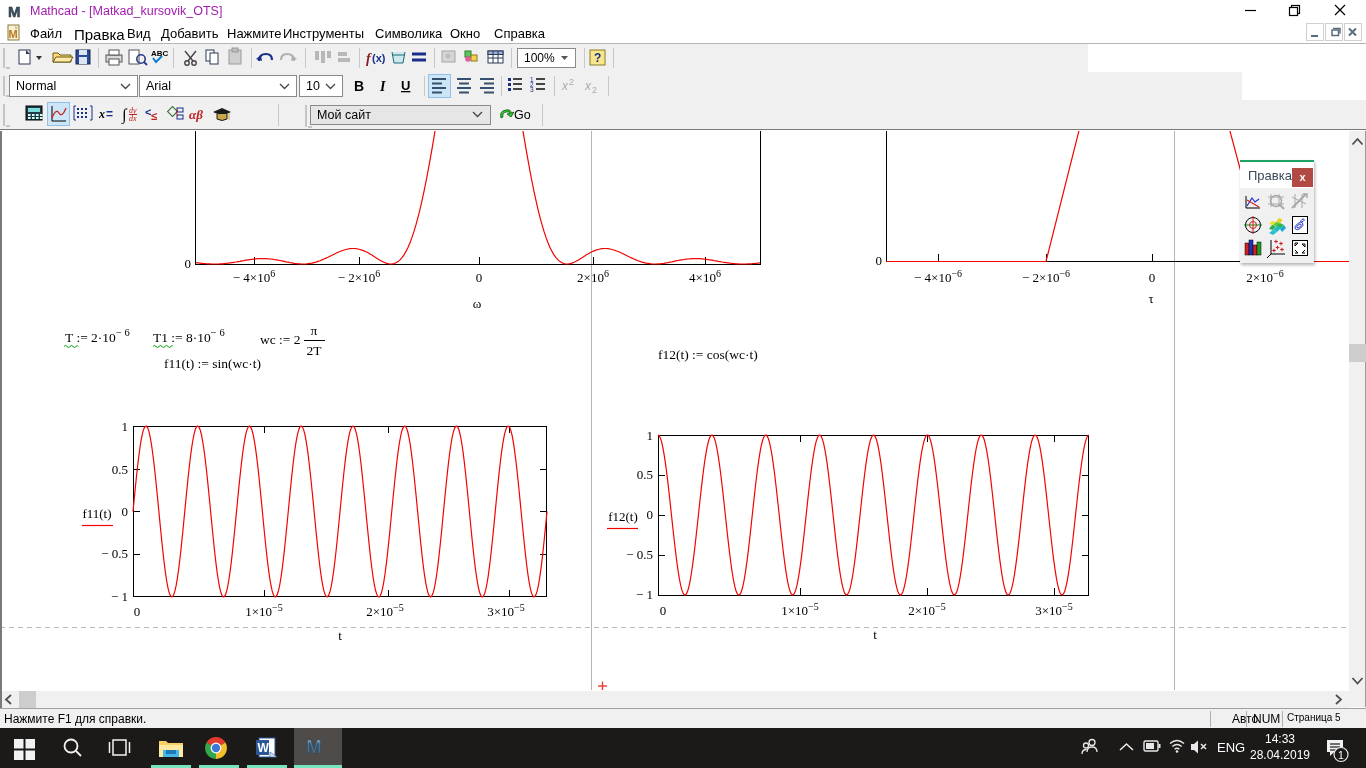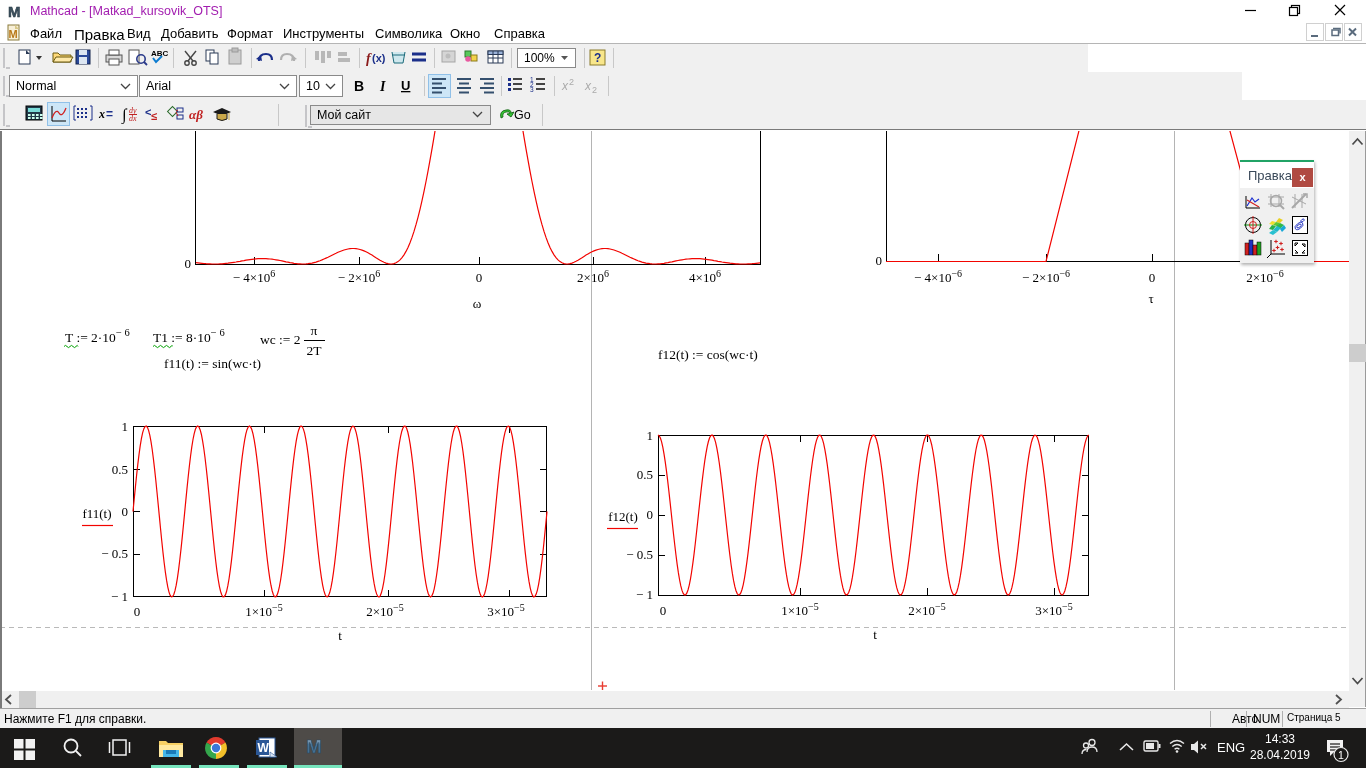--- a/index.html
+++ b/index.html
@@ -27,21 +27,21 @@
 <div class="abs" style="left:0;top:22px;width:1366px;height:22px;background:#fff;border-bottom:1px solid #b5b5b5">
   <svg class="abs" width="20" height="18" style="left:5px;top:2px">
       <rect x="3" y="1" width="11" height="15" fill="#f8f0d8" stroke="#8a7a3a"></rect>
       <path d="M10 1 l4 4 l-4 0 z" fill="#d8c888"></path>
       <text x="3.5" y="14" font-size="11" font-weight="bold" fill="#b87818" font-family="Liberation Sans">M</text>
     </svg>
   <span class="abs" style="left:30px;top:4px;font-size:13px">Файл</span>
   <span class="abs" style="left:74px;top:4px;font-size:15px">Правка</span>
   <span class="abs" style="left:127px;top:4px;font-size:13px">Вид</span>
   <span class="abs" style="left:161px;top:4px;font-size:13px">Добавить</span>
-  <span class="abs" style="left:227px;top:4px;font-size:13px">Формат</span>
+  <span class="abs" style="left:227px;top:4px;font-size:13px">Нажмите</span>
   <span class="abs" style="left:283px;top:4px;font-size:13px">Инструменты</span>
   <span class="abs" style="left:375px;top:4px;font-size:13px">Символика</span>
   <span class="abs" style="left:450px;top:4px;font-size:13px">Окно</span>
   <span class="abs" style="left:494px;top:4px;font-size:13px">Справка</span>
   <svg class="abs" width="60" height="20" style="left:1306px;top:1px">
     <g fill="#fff" stroke="#d0d0d0">
         <rect x="0.5" y="0.5" width="17" height="17"></rect>
         <rect x="19.5" y="0.5" width="17" height="17"></rect>
         <rect x="38.5" y="0.5" width="17" height="17"></rect>
       </g>

